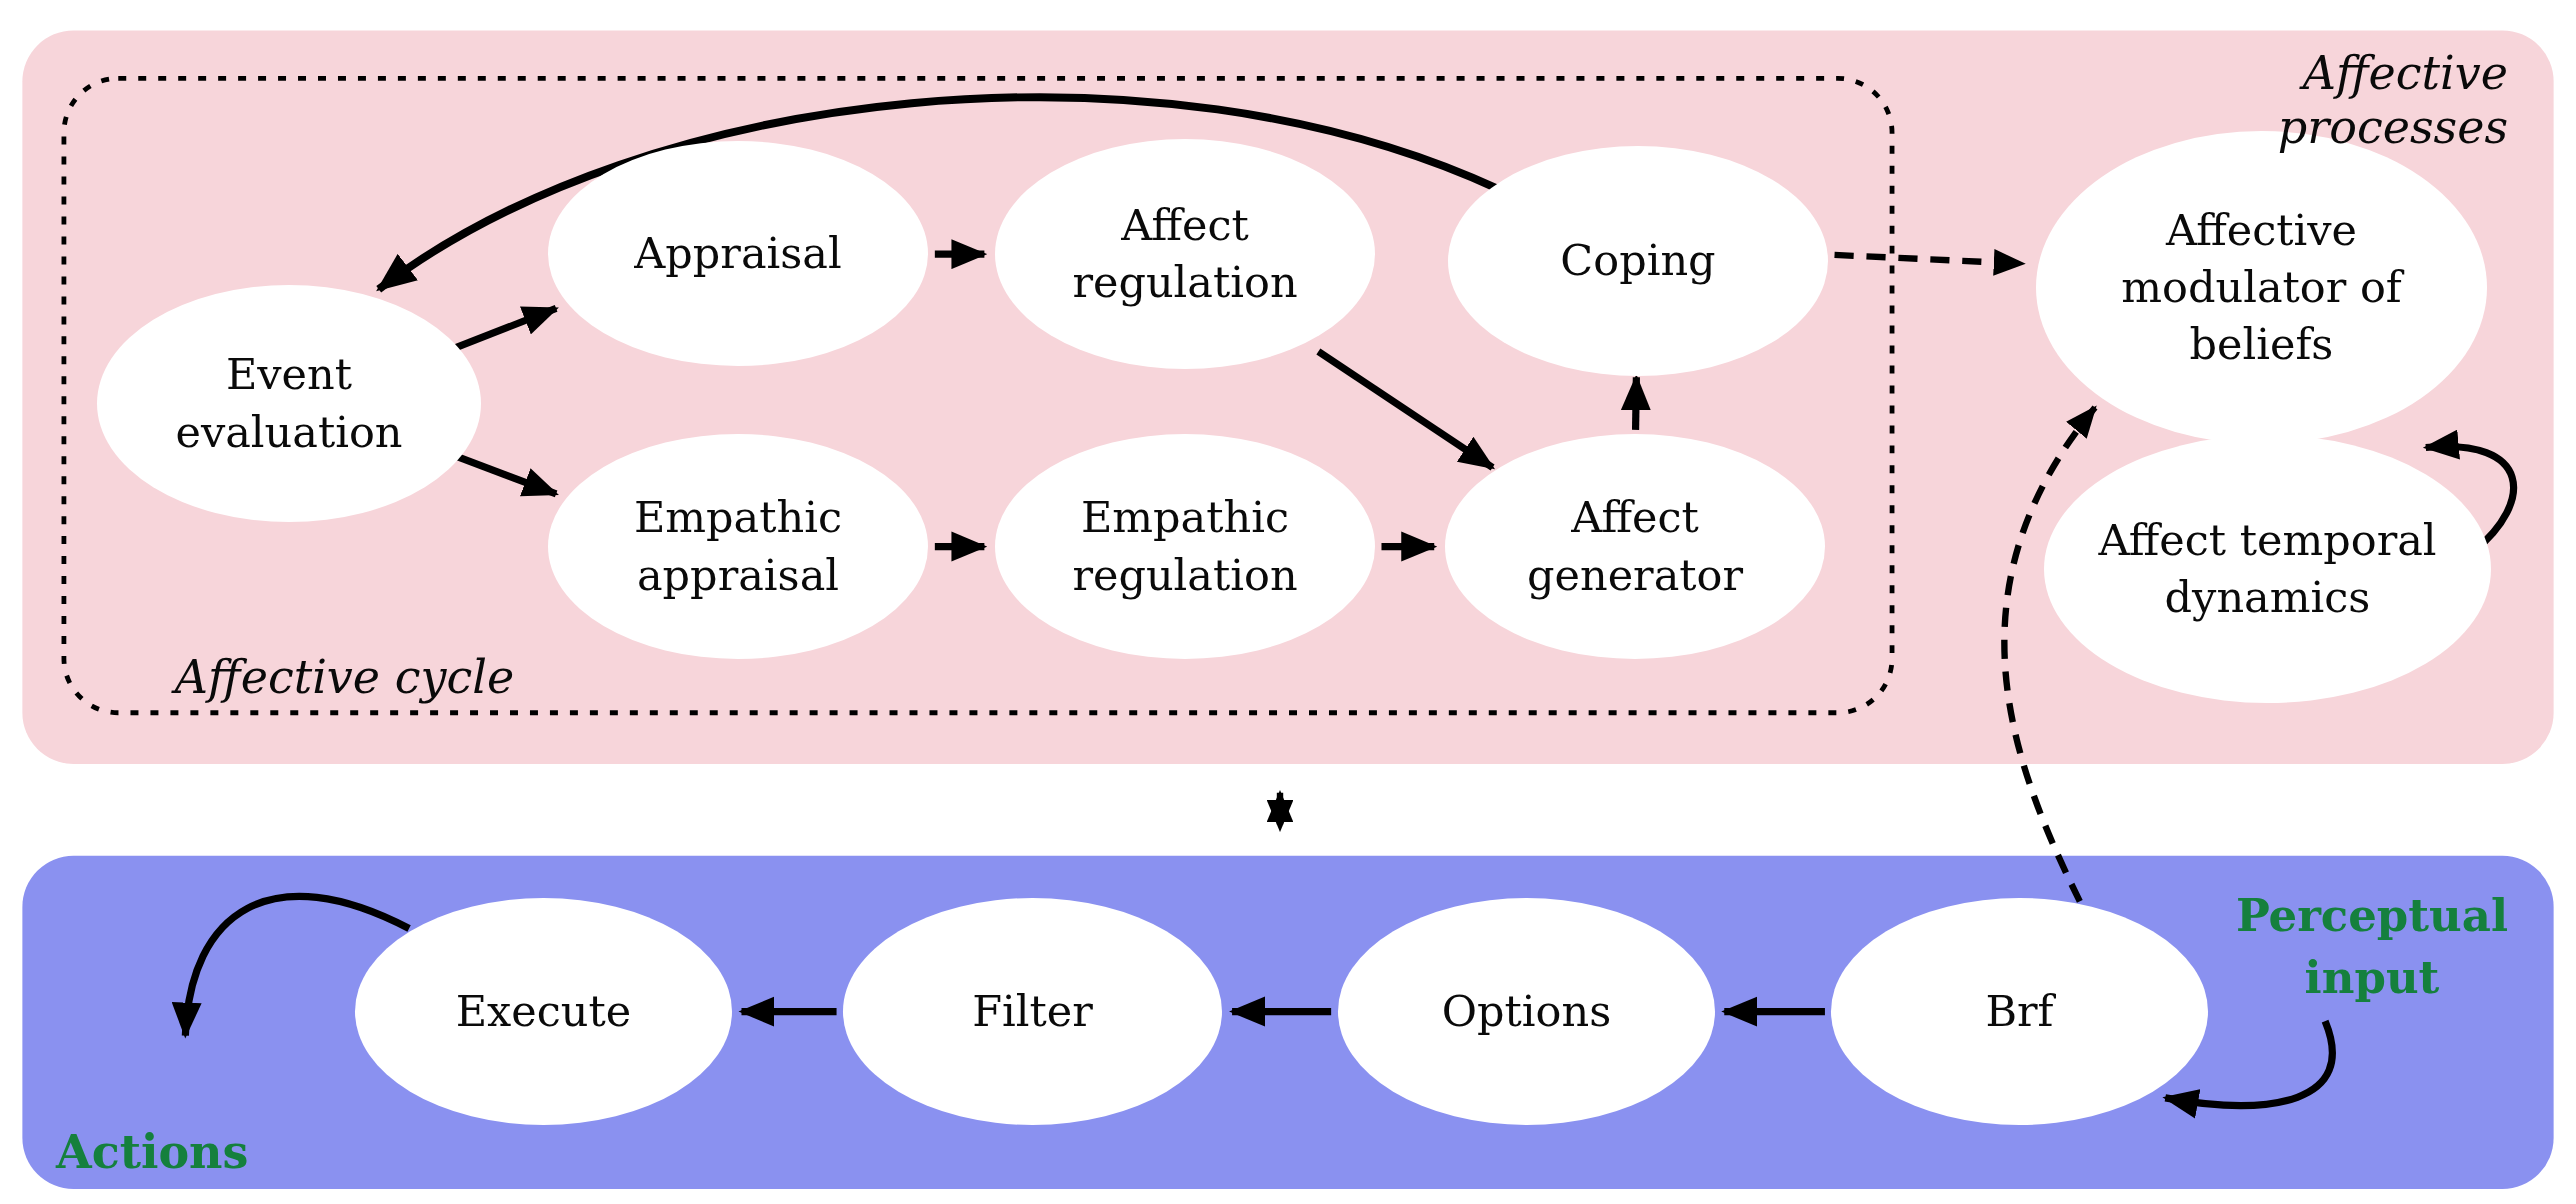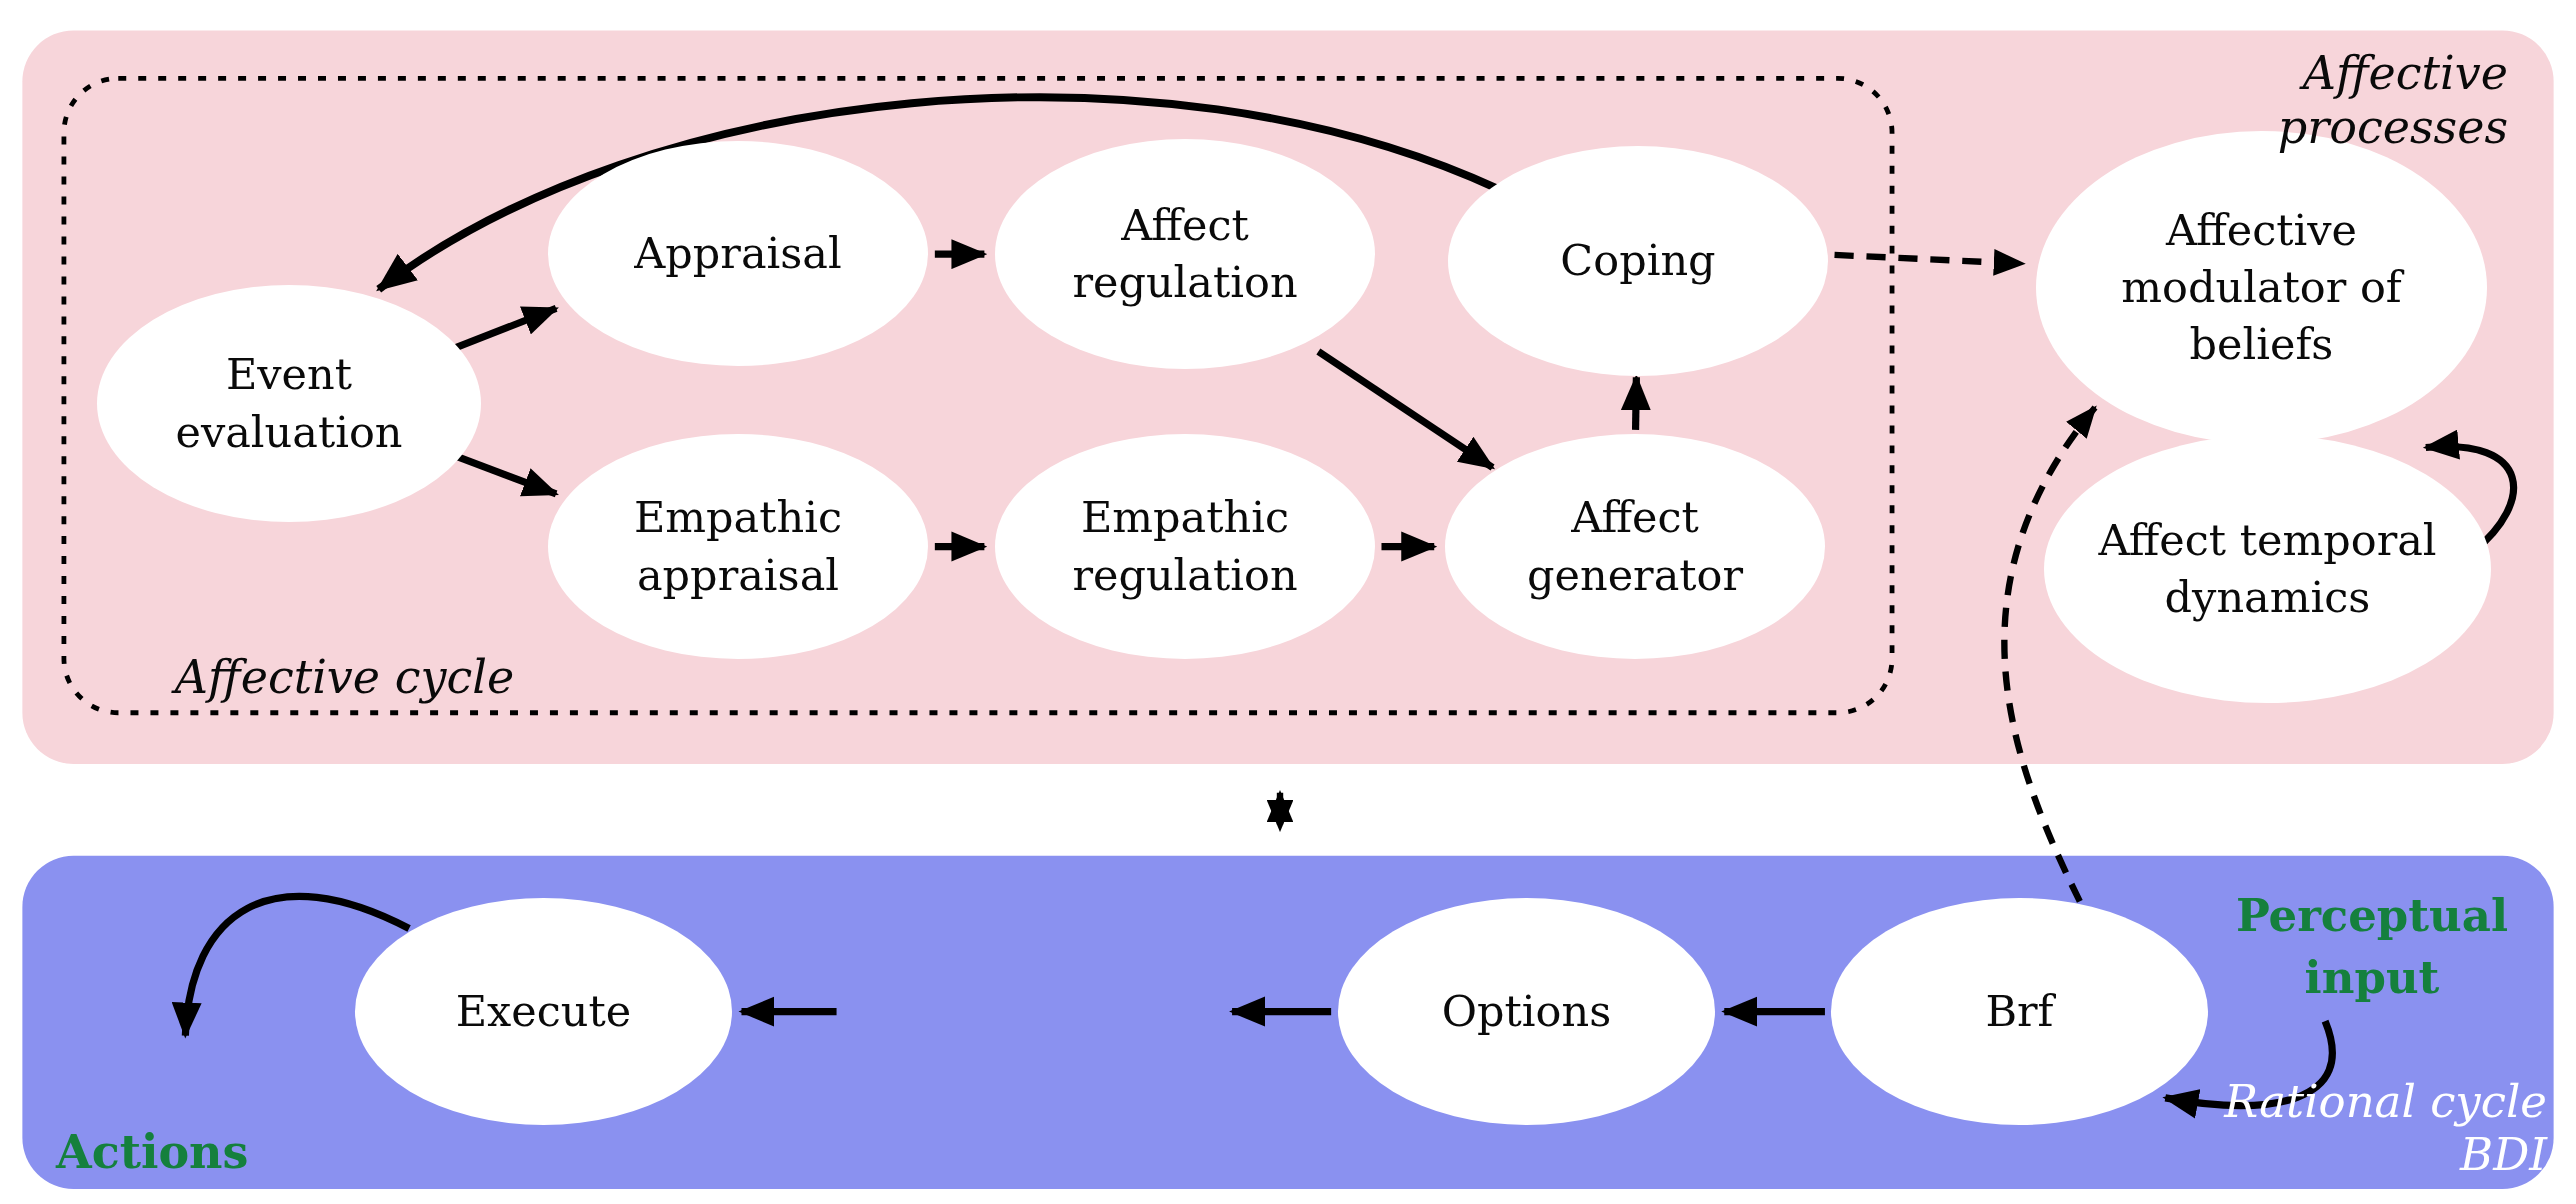--- a/index.html
+++ b/index.html
@@ -123,24 +123,24 @@
   <div class="node" style="left: 995px; top: 434px; width: 380px; height: 225px;">Empathic
 regulation</div>
   <div class="node" style="left: 1445px; top: 434px; width: 380px; height: 225px;">Affect
 generator</div>
   <div class="node" style="left: 2036px; top: 131px; width: 451px; height: 313px;">Affective
 modulator of
 beliefs</div>
   <div class="node" style="left: 2044px; top: 435px; width: 447px; height: 268px;">Affect temporal
 dynamics</div>
   <div class="node" style="left: 355px; top: 898px; width: 377px; height: 227px;">Execute</div>
+  <div class="node" style="left: 843px; top: 898px; width: 379px; height: 227px;">Filter</div>
   <div class="node" style="left: 1338px; top: 898px; width: 377px; height: 227px;">Options</div>
   <div class="node" style="left: 1831px; top: 898px; width: 377px; height: 227px;">Brf</div>
 
   <div class="region-label" id="affective-processes-label">Affective processes</div>
   <div class="region-label" id="affective-cycle-label">Affective cycle</div>
-  <div class="region-label white" id="rational-cycle-label">Rational cycle BDI</div>
   <div class="bold-label" id="actions-label">Actions</div>
   <div class="bold-label" id="perceptual-input-label">Perceptual
 input</div>
 
 </div>
 
 
 </body></html>

